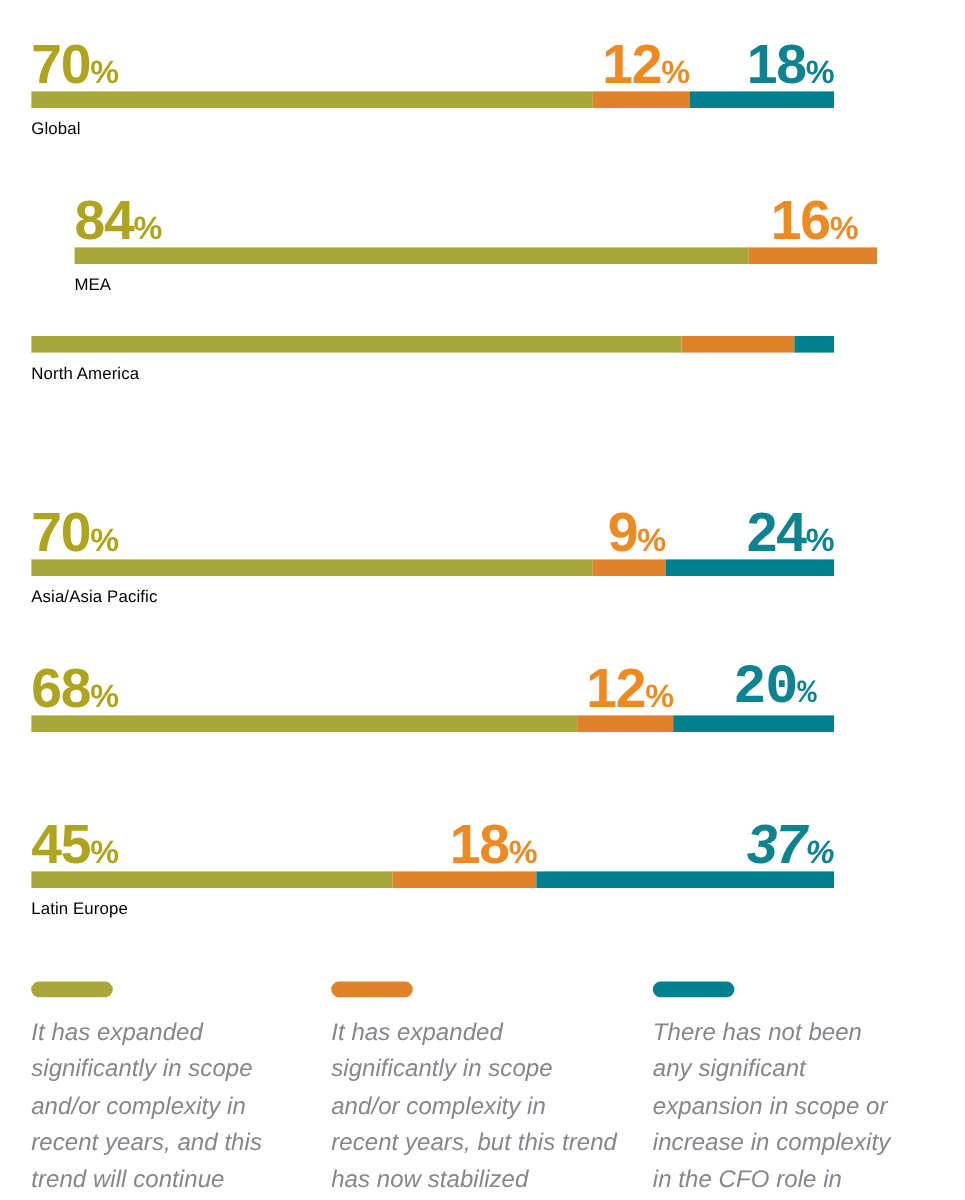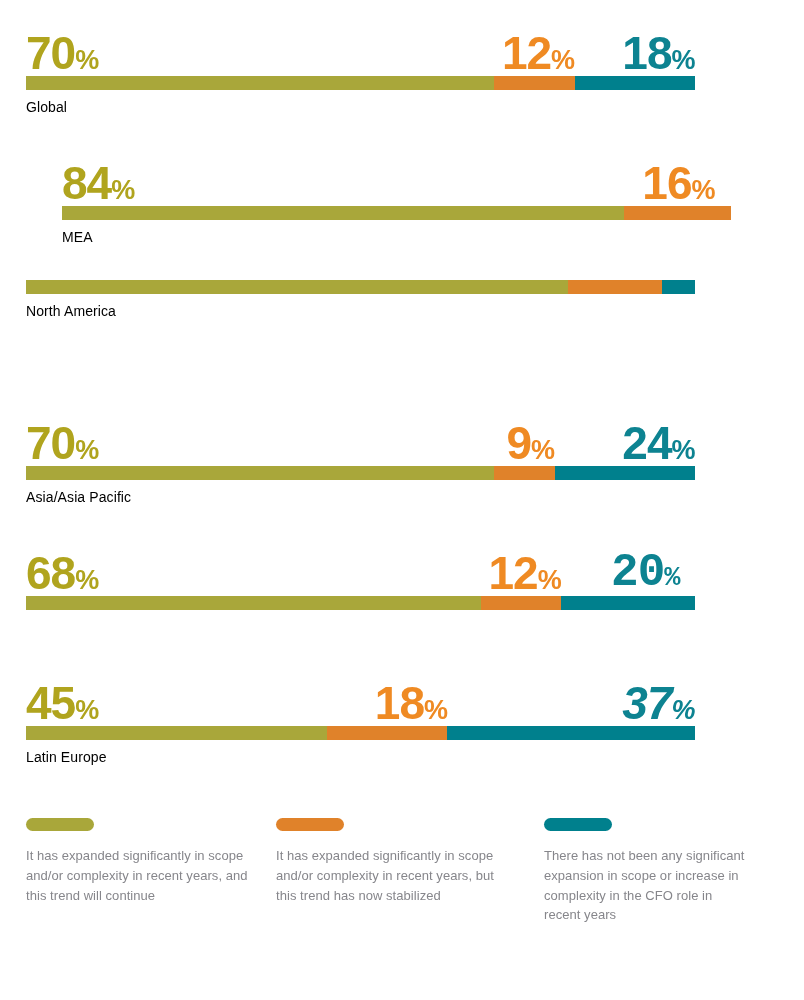--- a/index.html
+++ b/index.html
@@ -99,24 +99,25 @@
     width: 68px;
     height: 13px;
     border-radius: 7px;
     margin-bottom: 15px;
   }
   .legend-swatch.c1 { background: #a9a73a; }
   .legend-swatch.c2 { background: #e0822a; }
   .legend-swatch.c3 { background: #00808d; }
 
   .legend-text {
-    font-size: 13px;
+    font-size: 20px;
     line-height: 1.52;
     color: #86868b;
     letter-spacing: 0.05px;
+    font-style: italic;
   }
 </style>
 </head>
 <body>
 
 <div id="chart-root">
   <div id="bars">
       <div class="bar-row" style="top: 20px;">
         <div class="value-layer">
           <div class="value-label primary" style="left: 0px;"><span class="num">70</span><span class="pct">%</span></div>

